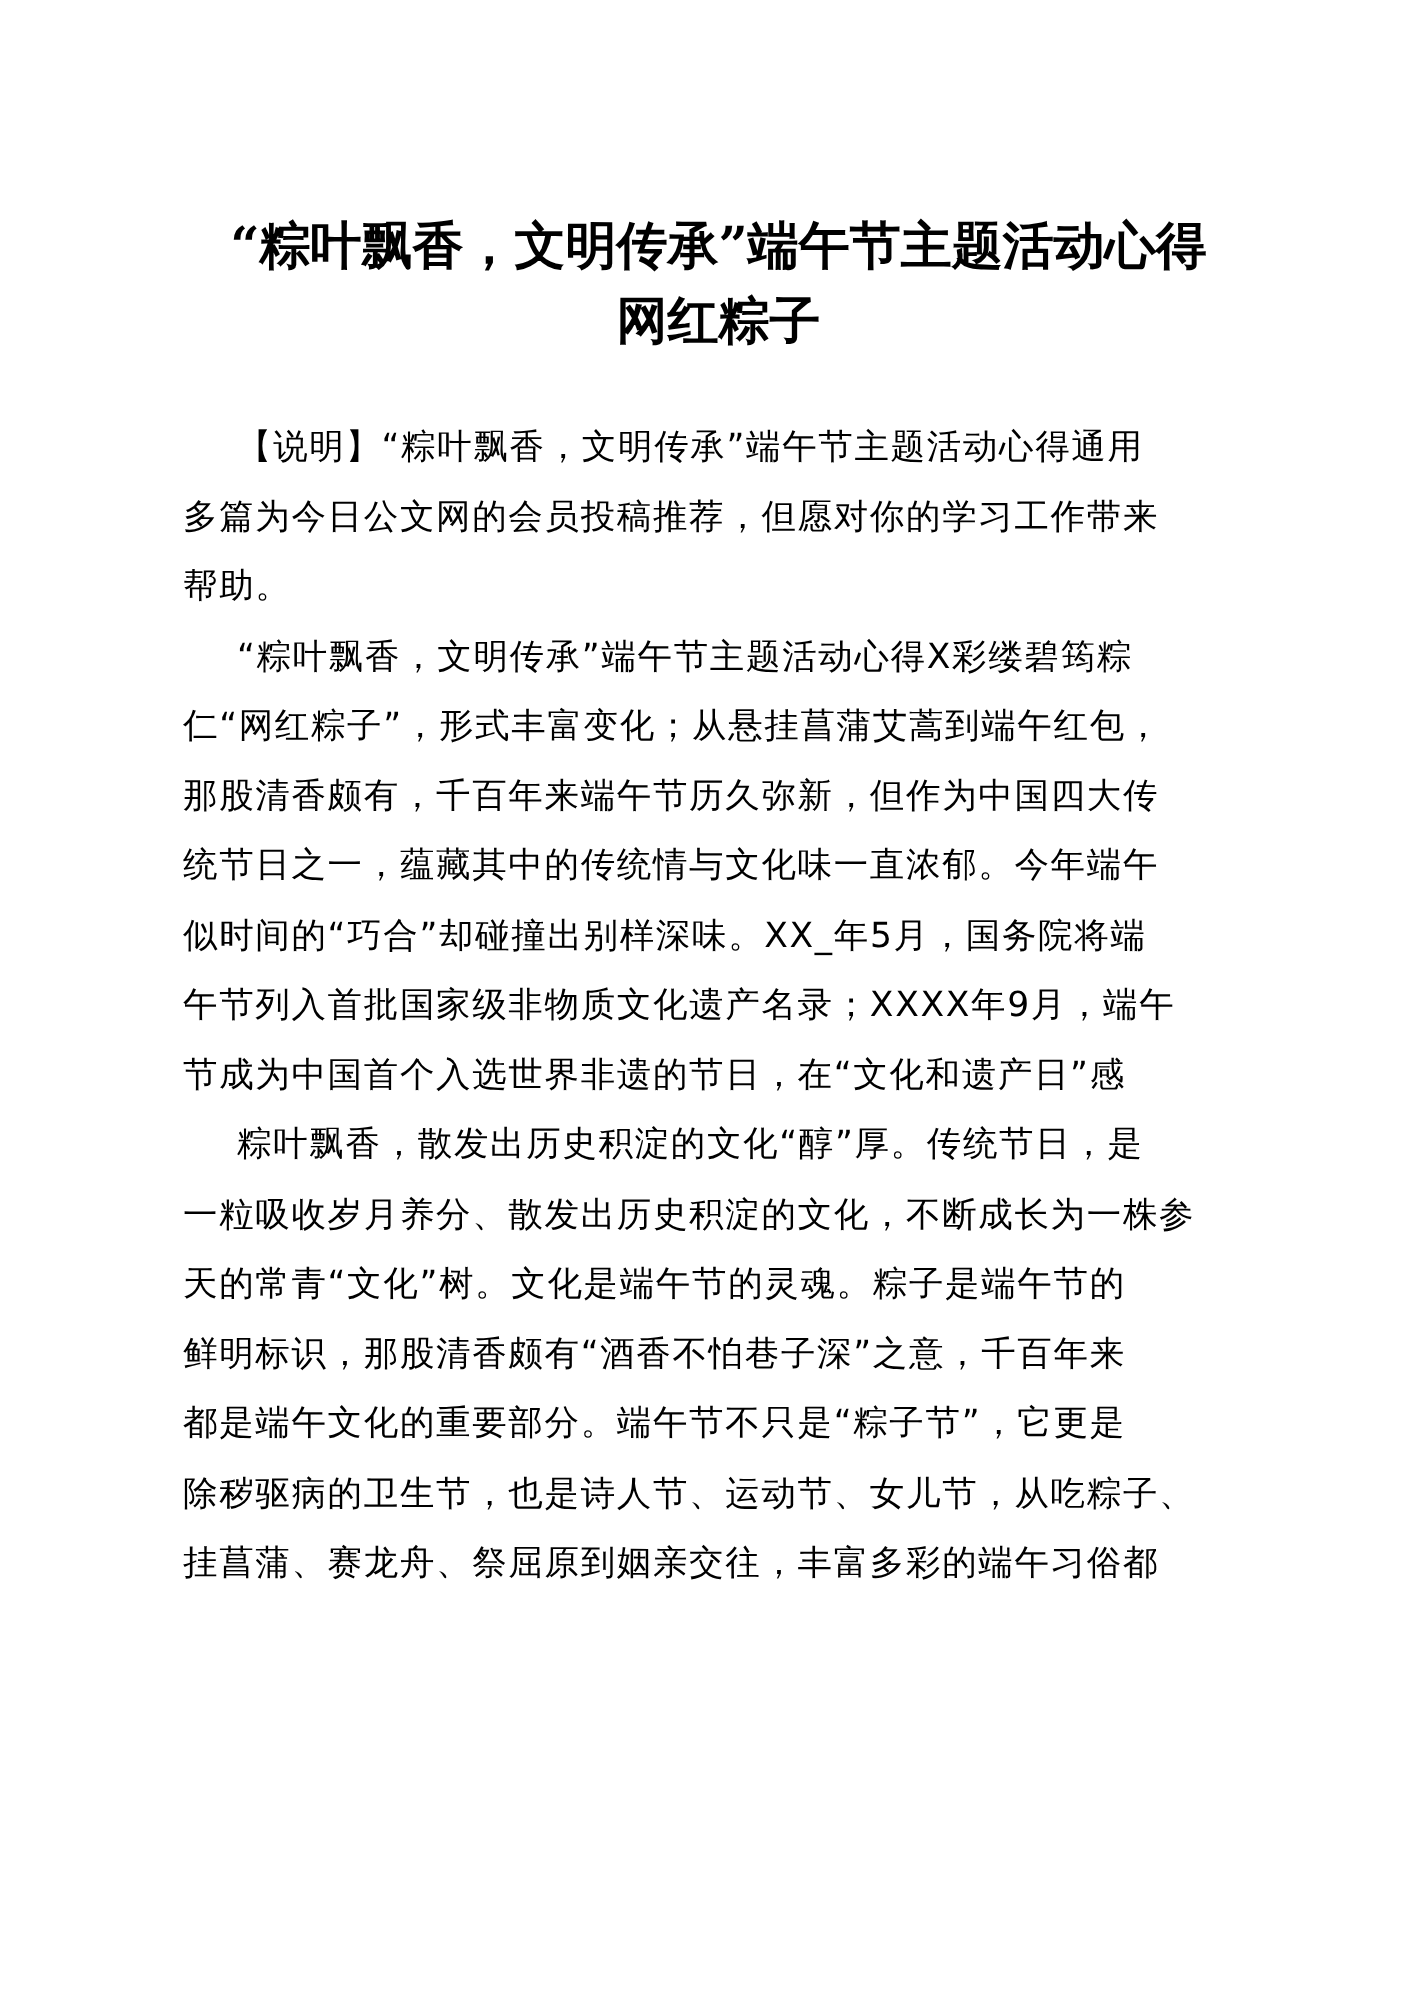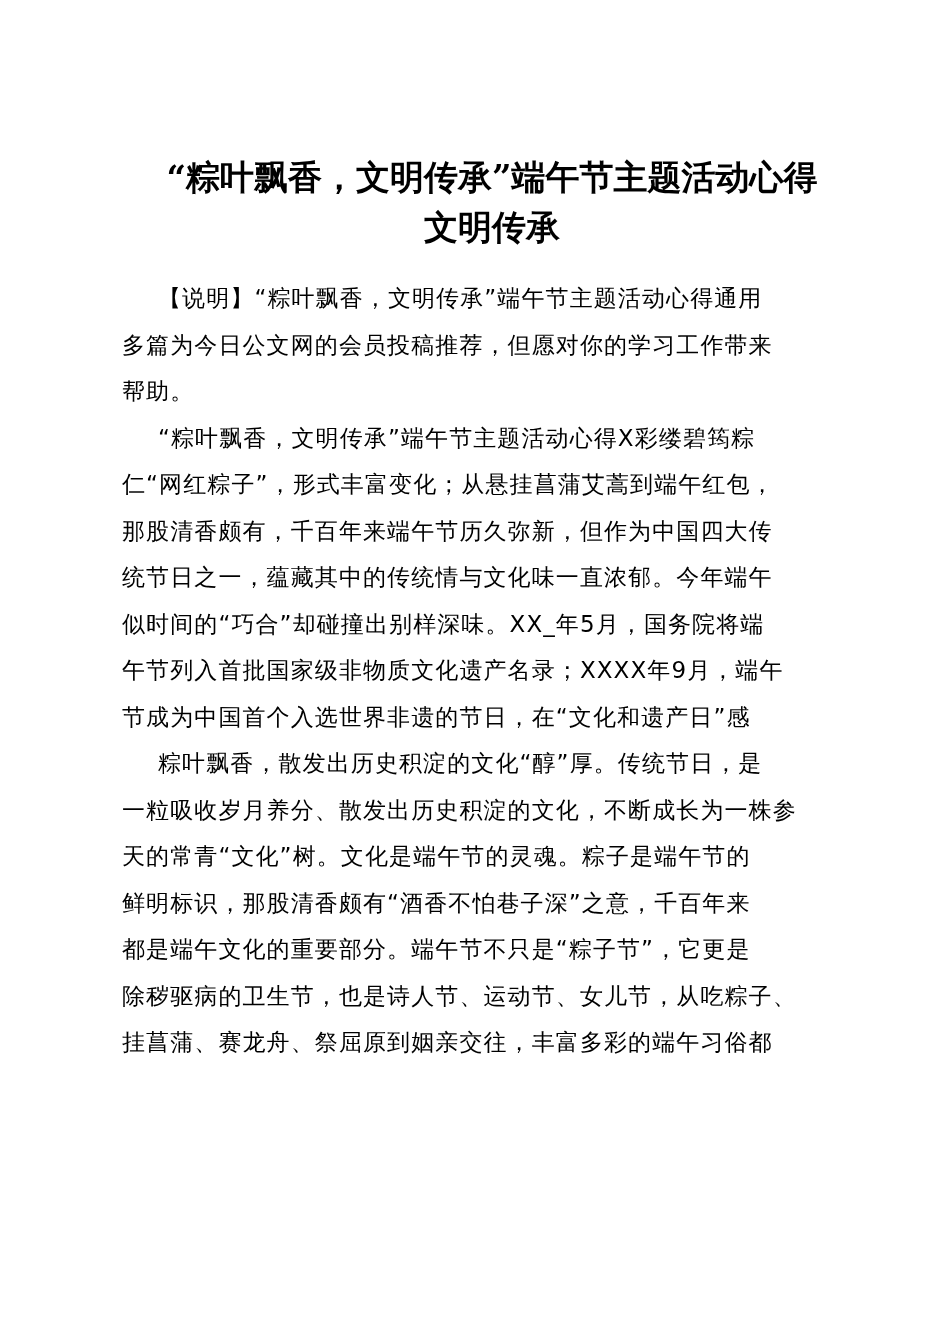--- a/index.html
+++ b/index.html
@@ -55,23 +55,23 @@
     }
     .para .line.indent {
       padding-left: 36px;
     }
   </style>
 </head>
 <body>
 
 <div class="page">
 
-  <h1 class="title" style="margin:17px;">
+  <h1 class="title" style="margin:4px;">
     <span class="tline">“粽叶飘香，文明传承”端午节主题活动心得</span>
-    <span class="tline">文明传承</span>
+    <span class="tline">网红粽子</span>
   </h1>
 
   <div class="body">
 
     <div class="para">
       <span class="line indent">【说明】“粽叶飘香，文明传承”端午节主题活动心得通用</span>
       <span class="line">多篇为今日公文网的会员投稿推荐，但愿对你的学习工作带来</span>
       <span class="line">帮助。</span>
     </div>
 

